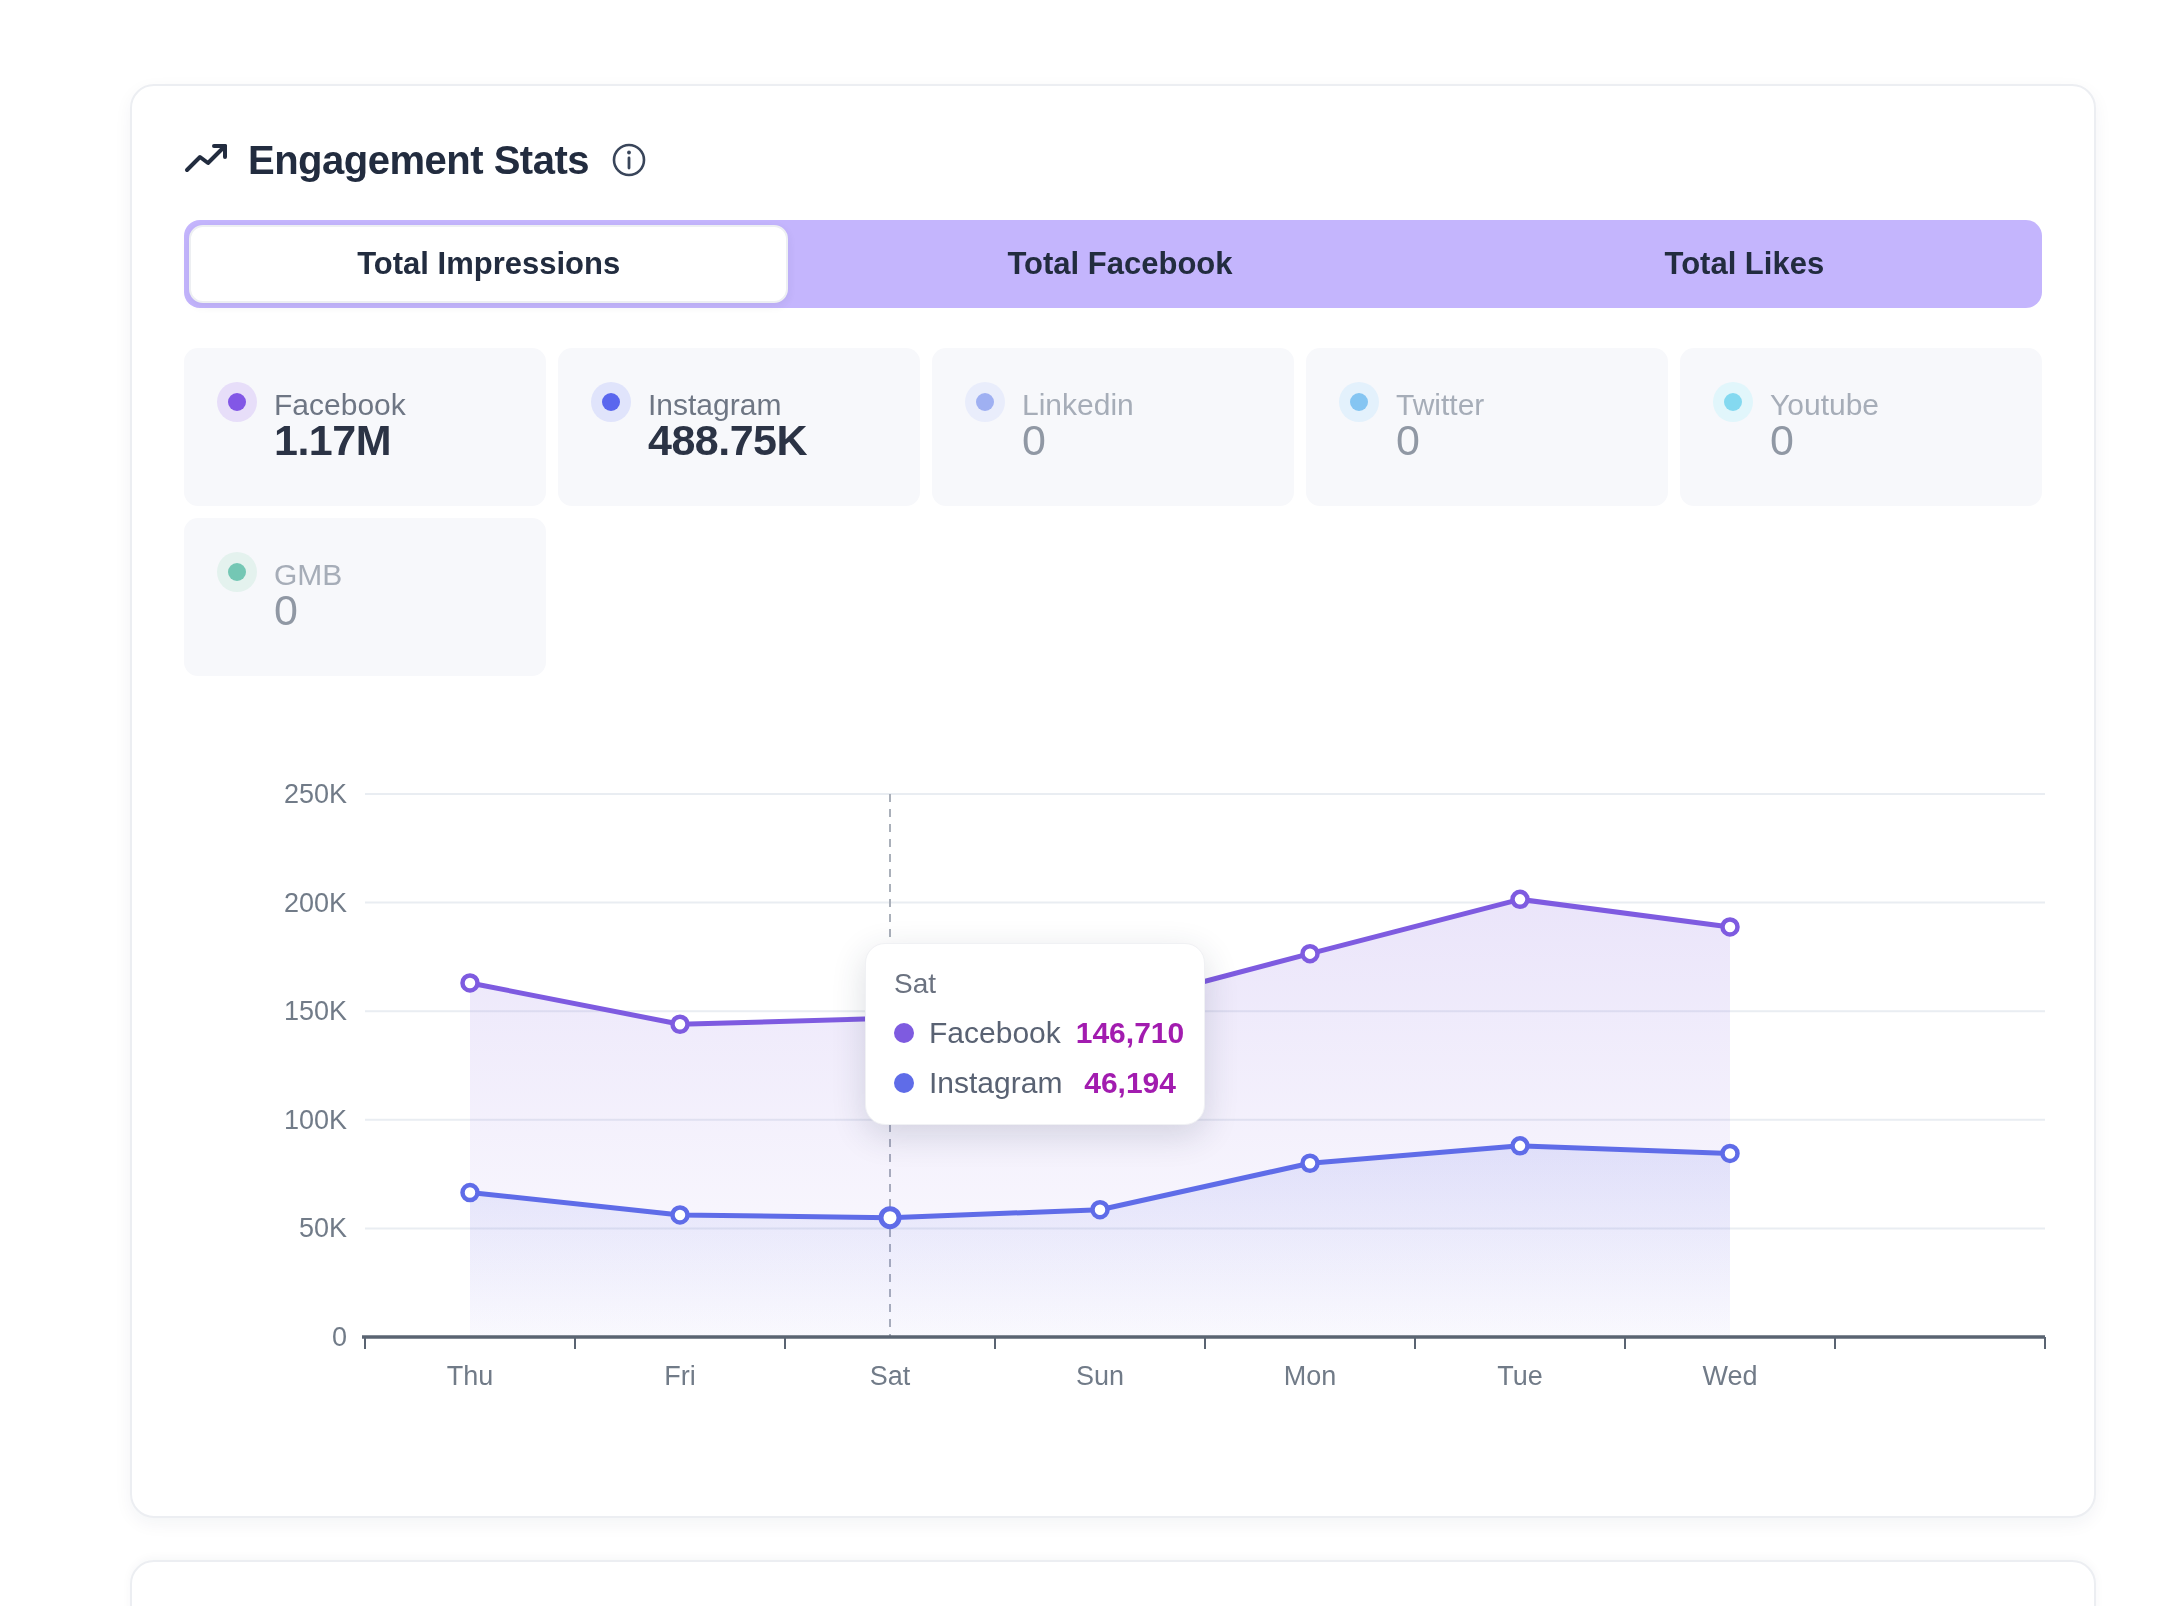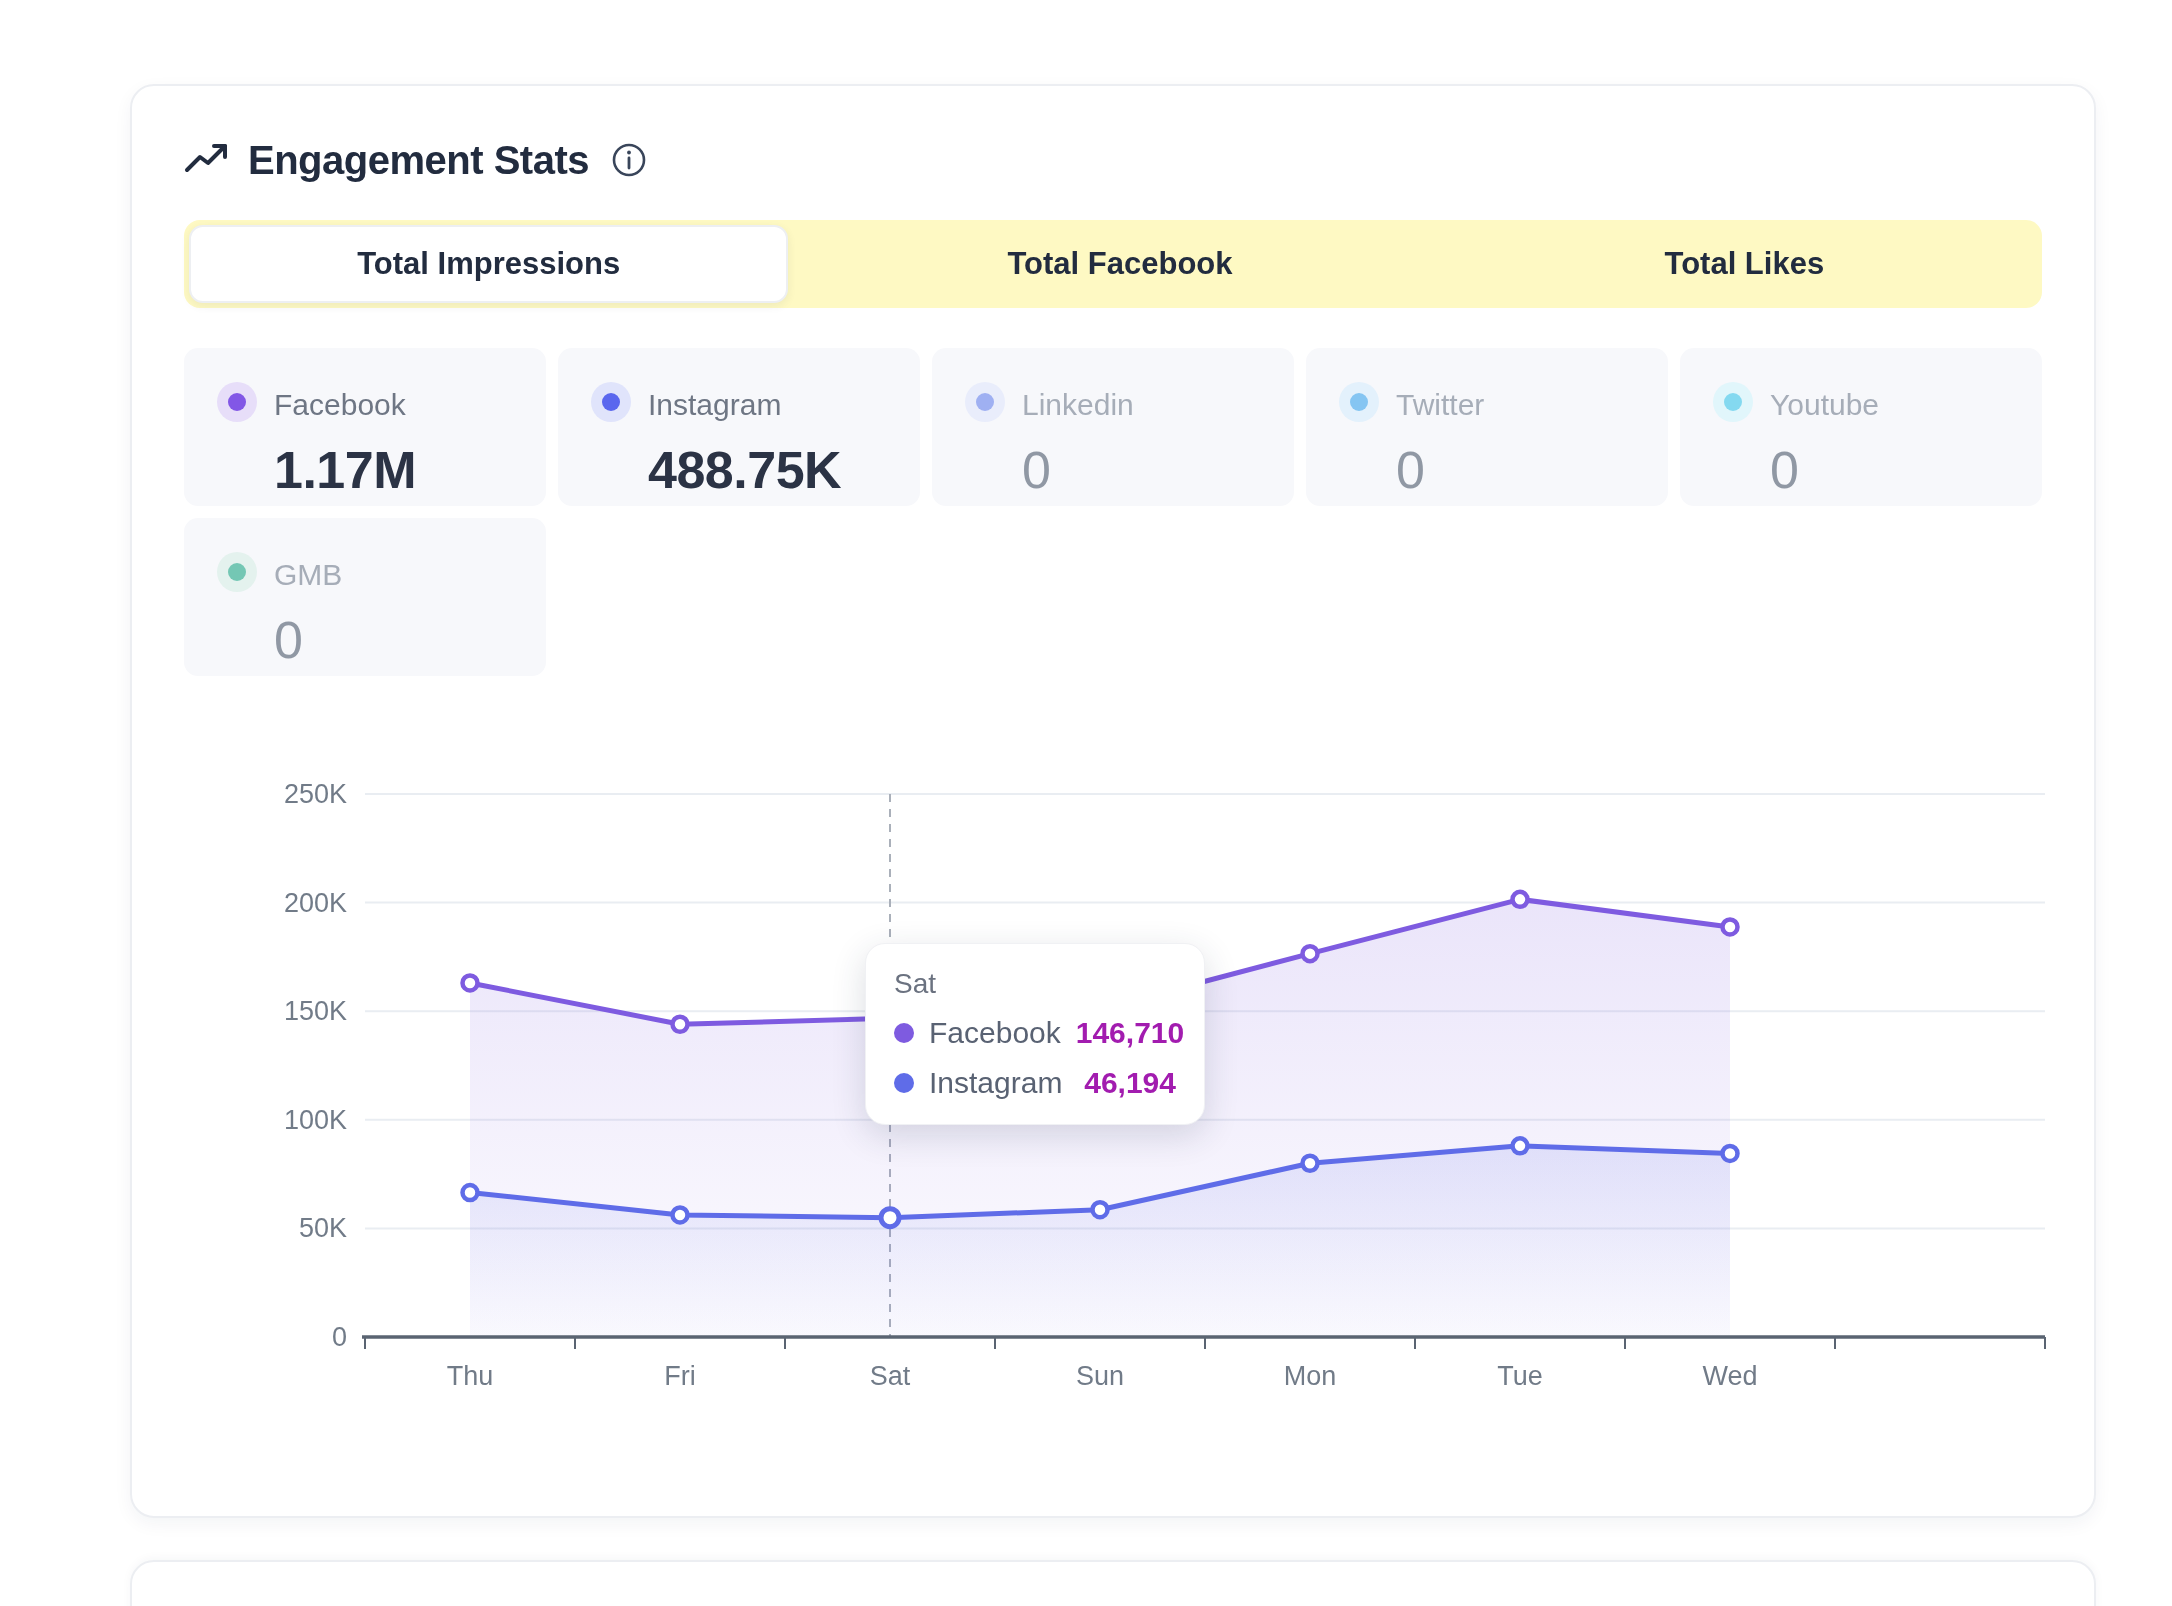--- a/index.html
+++ b/index.html
@@ -12,38 +12,38 @@
     position:absolute; left:130px; top:84px; width:1966px; height:1434px;
     background:#fff; border:2px solid #eceef2; border-radius:24px;
     box-shadow:0 6px 18px rgba(25,39,72,0.05); padding:0 52px;
   }
   .card-header { display:flex; align-items:center; gap:20px; margin-top:46px; height:56px; }
   .title { font-size:40px; font-weight:700; color:#222c3f; letter-spacing:-0.5px; }
   .hdr-icon { width:44px; height:36px; }
   .info-icon { width:36px; height:36px; margin-left:2px; }
 
   .tabs {
-    margin-top:32px; height:88px; background:#fef9c3; border-radius:16px;
+    margin-top:32px; height:88px; background:#c4b5fd; border-radius:16px;
     display:flex; align-items:stretch;gap:29px;
   }
   .tab {
     flex:1; display:flex; align-items:center; justify-content:center;
     font-size:31px; font-weight:700; color:#222c3f; cursor:pointer;
   }
   .tab.active {
     background:#fff; border:2px solid #edeff2; border-radius:14px; margin:5px;
     box-shadow:0 3px 10px rgba(30,40,70,0.07);
   }
 
   .stats { margin-top:40px; display:grid; grid-template-columns:repeat(5,1fr); grid-auto-rows:158px; gap:12px; }
   .stat-card { position:relative; background:#f7f8fb; border-radius:14px; cursor:pointer; }
   .dot-halo { position:absolute; left:33px; top:34px; width:40px; height:40px; border-radius:50%; }
   .dot-core { position:absolute; left:11px; top:11px; width:18px; height:18px; border-radius:50%; }
   .stat-label { position:absolute; left:90px; top:40px; font-size:30px; color:#6e7684; }
-  .stat-value { position:absolute; left:90px; top:92px; font-size:52px; font-weight:600; color:#2b3345; letter-spacing:-0.5px; }
+  .stat-value { position:absolute; left:90px; top:68px; font-size:43px; font-weight:600; color:#2b3345; letter-spacing:-0.5px; }
   .stat-card.inactive .stat-label { color:#a6adb8; }
   .stat-card.inactive .stat-value { color:#9098a4; font-weight:400; }
 
   .chart-area { position:relative; margin-top:96px; height:660px; }
   #chart-svg { position:absolute; left:0; top:0; }
   #chart-svg text { font-family:"Liberation Sans", sans-serif; }
 
   .tooltip {
     position:absolute; left:681px; top:171px; width:340px;
     background:#fff; border:1px solid #f0f1f4; border-radius:20px;

